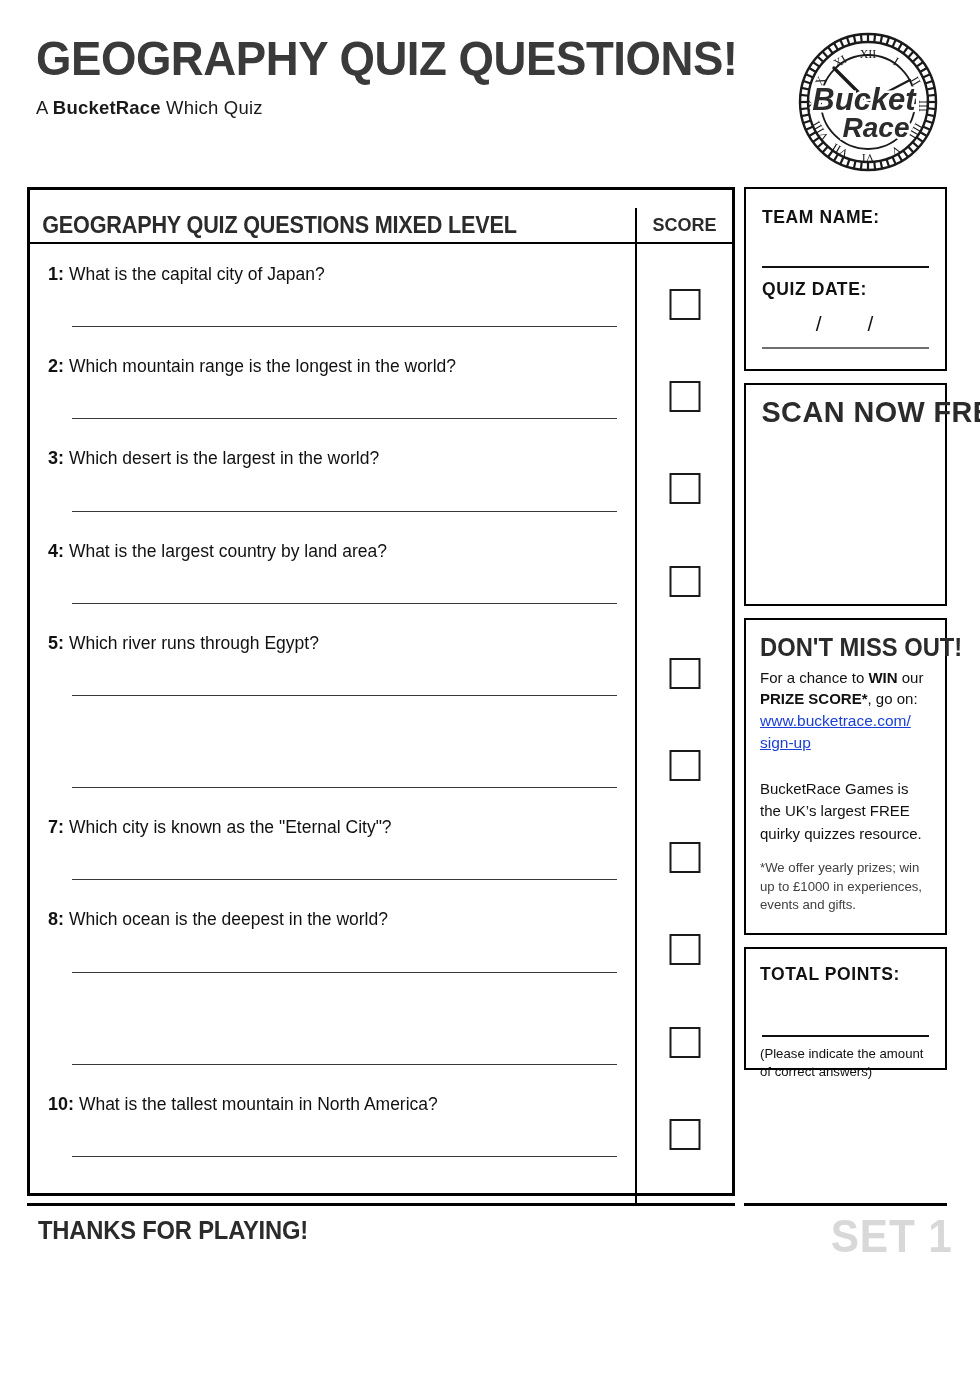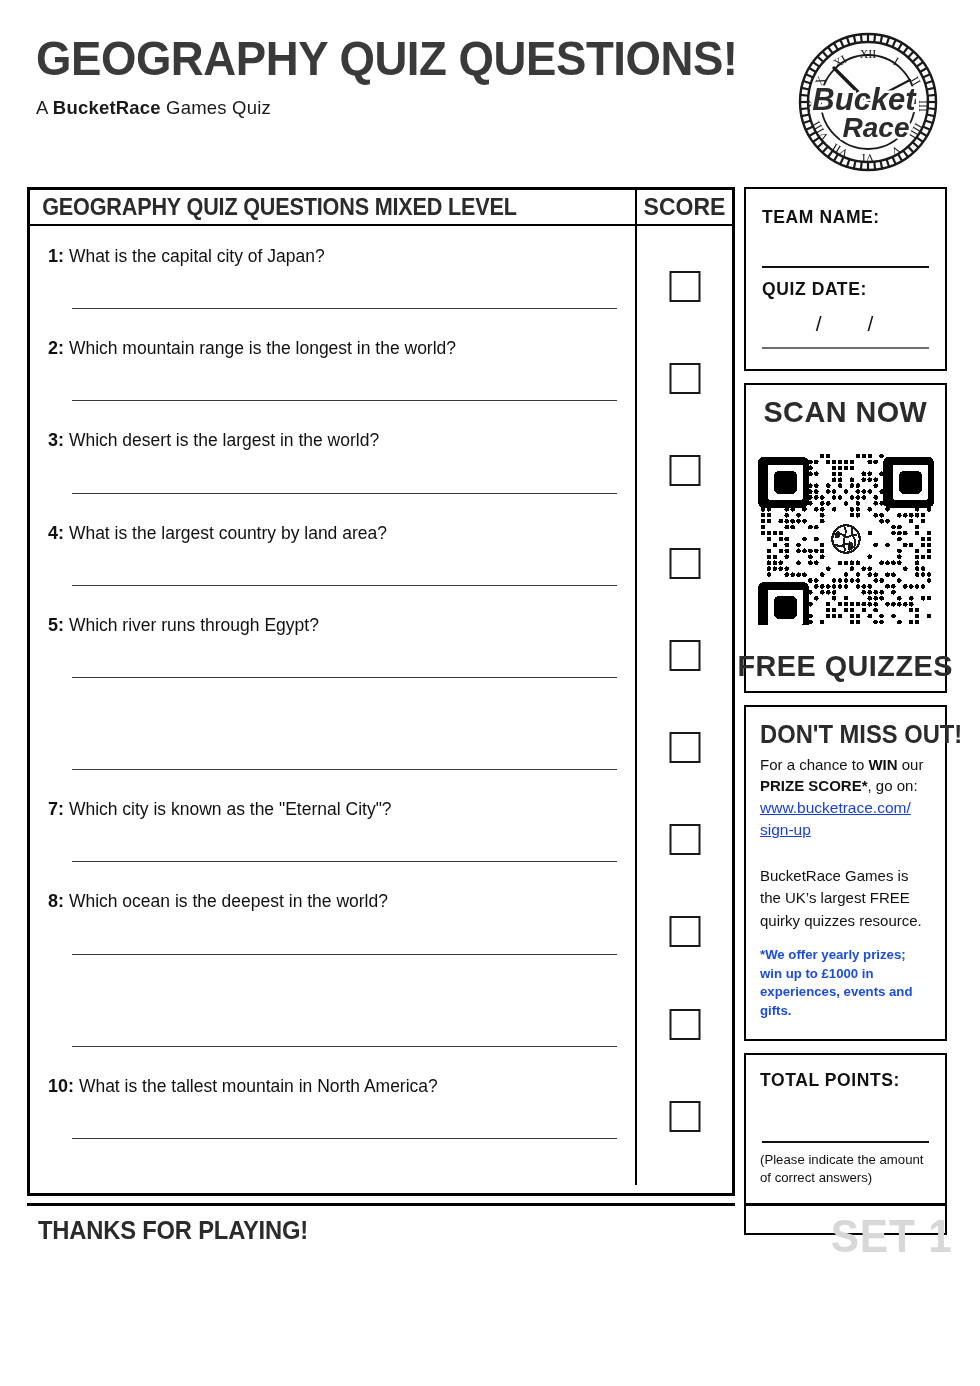--- a/index.html
+++ b/index.html
@@ -66,20 +66,21 @@
     height: 1009px;
     border: 3px solid #000;
     background: #fff;
   }
   .quiz-head {
     position: relative;
     height: 36px;
     border-bottom: 2px solid #000;
     display: flex;
     align-items: center;
+    margin-top: 18px;
   }
   .quiz-head-title {
     font-family: "Liberation Sans Narrow", "Liberation Sans", sans-serif;
     font-size: 23px;
     font-weight: bold;
     color: #2b2b2b;
     letter-spacing: -0.2px;
     padding-left: 13px;
     transform: scaleX(0.94);
     transform-origin: left center;
@@ -87,21 +88,21 @@
     flex: 1;
   }
   .quiz-head-score {
     width: 97px;
     border-left: 2px solid #000;
     height: 100%;
     display: flex;
     align-items: center;
     justify-content: center;
     font-family: "Liberation Sans Narrow", "Liberation Sans", sans-serif;
-    font-size: 23px;
+    font-size: 18px;
     font-weight: bold;
     color: #2b2b2b;
     transform-origin: center;
   }
   .quiz-body {
     position: relative;
     display: flex;
     height: calc(100% - 44px);
   }
   .q-col {
@@ -196,25 +197,25 @@
     top: 123px;
     font-size: 21px;
     color: #111;
     text-align: center;
     letter-spacing: 2px;
   }
   .date-slashes span { display: inline-block; padding: 0 22px; }
 
   
   .panel-scan {
-    height: 310px;
+    height: 223px;
     padding: 10px 12px 8px 12px;
     display: flex;
-    flex-direction: column;
-    align-items: center;
+    flex-direction: row;
+    align-items: flex-start;
     justify-content: space-between;
   }
   .scan-word {
     font-family: "Liberation Sans Narrow", "Liberation Sans", sans-serif;
     font-size: 30px;
     font-weight: bold;
     color: #2b2b2b;
     letter-spacing: 0.5px;
     transform: scaleX(0.96);
     white-space: nowrap;
@@ -256,26 +257,25 @@
   .promo-body {
     margin-top: 24px;
     font-size: 15px;
     line-height: 1.52;
     color: #111;
   }
   .promo-foot {
     margin-top: 13px;
     font-size: 13.2px;
     line-height: 1.42;
-    color: #1d4ed8;
-    font-weight: bold;
+    color: #404040;
   }
 
   
-  .panel-total { height: 182px; padding: 15px 10px 0 14px; position: relative; }
+  .panel-total { height: 123px; padding: 15px 10px 0 14px; position: relative; }
   .total-note {
     position: absolute;
     left: 14px; right: 12px;
     top: 96px;
     font-size: 13.2px;
     line-height: 1.35;
     color: #111;
   }
 
   
@@ -322,21 +322,21 @@
     white-space: nowrap;
   }
 </style>
 </head>
 <body>
 
 <div class="page">
 
   <div class="header">
     <div class="title">GEOGRAPHY QUIZ QUESTIONS!</div>
-    <div class="subtitle"><span>A </span><b>BucketRace</b><span> Games Quiz</span></div>
+    <div class="subtitle"><span>A </span><b>BucketRace</b><span> Which Quiz</span></div>
 
     <div class="logo">
       <svg viewBox="0 0 152 152" xmlns="http://www.w3.org/2000/svg">
         <g fill="none" stroke="#1a1a1a">
           <circle cx="76" cy="74" r="68" stroke-width="2.4"></circle>
           <circle cx="76" cy="74" r="60" stroke-width="2.4"></circle>
           <circle cx="76" cy="74" r="47" stroke-width="1.8"></circle>
         </g>
         <g stroke="#1a1a1a" stroke-width="2.2">
 

